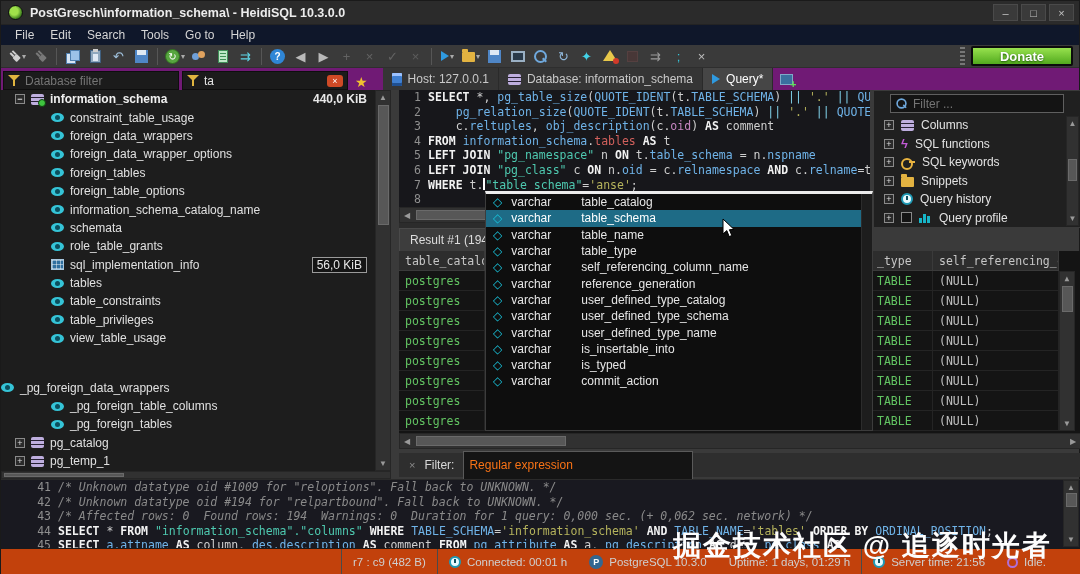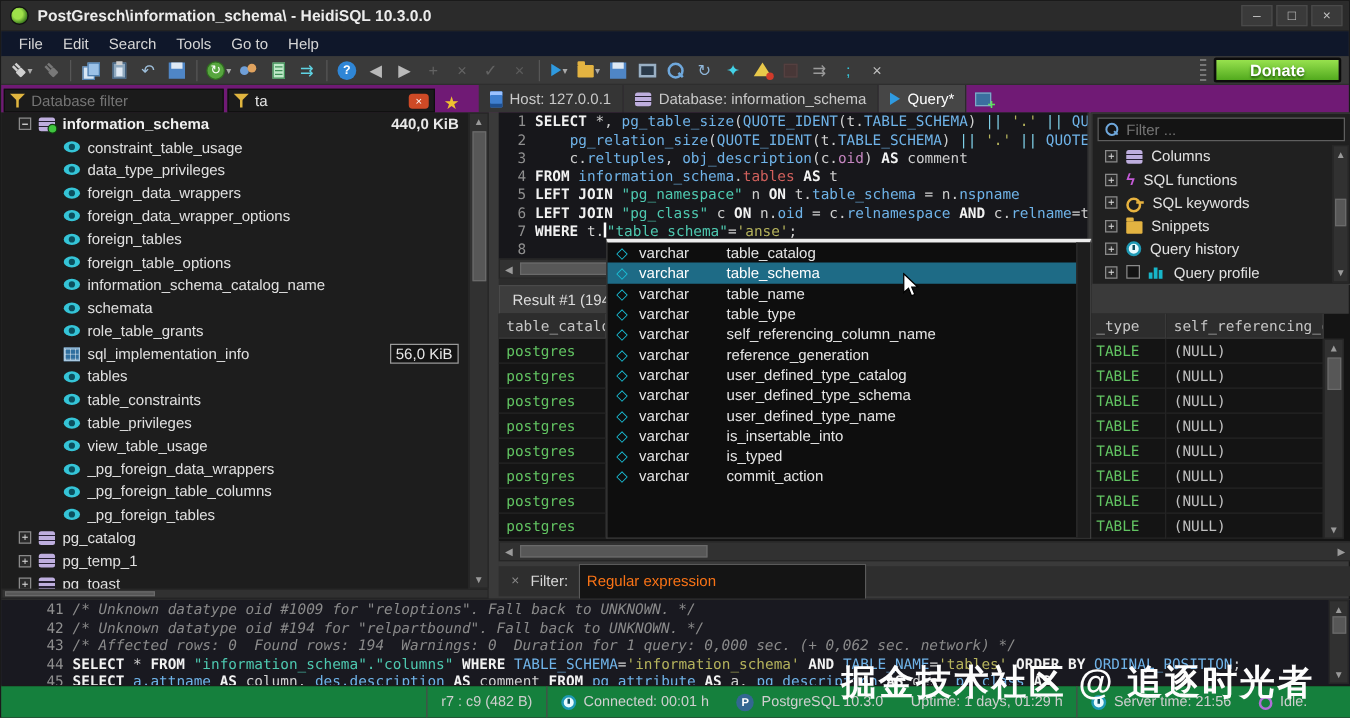--- a/index.html
+++ b/index.html
@@ -137,41 +137,41 @@
  border-right:1px solid #242424;border-bottom:1px solid #242424;white-space:nowrap;overflow:hidden}
 .green{color:#62c462}.nullv{color:#c0c0c0}
 .grid-hscroll{position:absolute;left:398px;top:432px;width:682px;height:16px;background:#313131;border:1px solid #262626}
 .gfilter{position:absolute;left:398px;top:452px;width:682px;height:24px;background:#2e2e2e;
  display:flex;align-items:center;gap:9px;padding-left:10px}
 .gfilter .x{color:#8a8a8a;font-size:11px}
 .gfilter input{width:230px;height:29px;background:#141414;border:1px solid #5a5a5a;color:#f97316;
  padding:0 5px;font-family:"Liberation Sans",sans-serif;font-size:12px;outline:none}
 
 .rpanel{position:absolute;left:872px;top:89px;width:208px;height:138px;background:#202020;border:1px solid #3a3a3a}
-.rp-filter{height:19px;margin:3px 4px;background:#141414;border:1px solid #5f5f5f;
+.rp-filter{height:19px;margin:3px 16px;background:#141414;border:1px solid #5f5f5f;
  display:flex;align-items:center;gap:5px;padding:0 4px}
 .rp-filter input{background:transparent;border:none;outline:none;color:#bfbfbf;width:100%;
  font-family:"Liberation Sans",sans-serif;font-size:12px}
 .rp-row{display:flex;align-items:center;gap:7px;height:18.5px;padding-left:10px;color:#e2e2e2}
 
 .dropdown{position:absolute;left:484px;top:190px;width:388px;height:240px;background:#0e0e0e;
  border:1px solid #3c3c3c;border-top:3px solid #ececec;z-index:20}
 .dd-row{display:flex;align-items:center;height:16.3px;padding-left:7px;color:#e6e6e6;font-size:12px}
 .dd-row.sel{background:#1e6b86;color:#fff}
 .dd-type{width:70px;margin-left:9px}
 .dd-scroll{position:absolute;right:0;top:0;width:11px;height:100%;background:#1d1d1d;border-left:1px solid #2c2c2c}
 
 .log{position:absolute;left:0;top:478px;width:1080px;height:69px;background:#191920;
  font-family:"DejaVu Sans Mono",monospace;font-size:11.5px;overflow:hidden;border-top:1px solid #2a2a2a}
 .log .ed-num{width:50px}
 
 .watermark{position:absolute;left:672px;top:526px;z-index:60;color:#fdfdfd;font-size:28px;
  font-weight:bold;letter-spacing:2px;pointer-events:none;white-space:nowrap}
 
-.statusbar{position:absolute;left:0;top:547px;width:1080px;height:27px;background:#15803d;
+.statusbar{position:absolute;left:0;top:547px;width:1080px;height:27px;background:#c2410c;
  border-top:1px solid #1a1a1a;display:flex;align-items:center;font-size:11.5px;color:#cfcfcf}
 .st-seg{display:flex;align-items:center;gap:6px;padding:0 11px;height:100%}
 .st-seg.sep{border-left:1px solid #4a4a4a}
 
 .cursor{position:absolute;left:721px;top:217px;z-index:90;pointer-events:none}
 </style>
 </head>
 <body>
 
 <div id="win">
@@ -332,24 +332,20 @@
         <span class="i-db check"></span>
         <span>information_schema</span>
         <span class="tree-size">440,0 KiB</span>
       </div>
       <div class="tree-row" style="padding-left: 50px;">
         <span class="i-eye"></span>
         <span>constraint_table_usage</span>
       </div>
       <div class="tree-row" style="padding-left: 50px;">
         <span class="i-eye"></span>
-        <span>data_type_privileges</span>
-      </div>
-      <div class="tree-row" style="padding-left: 50px;">
-        <span class="i-eye"></span>
         <span>foreign_data_wrappers</span>
       </div>
       <div class="tree-row" style="padding-left: 50px;">
         <span class="i-eye"></span>
         <span>foreign_data_wrapper_options</span>
       </div>
       <div class="tree-row" style="padding-left: 50px;">
         <span class="i-eye"></span>
         <span>foreign_tables</span>
       </div>
@@ -383,21 +379,21 @@
         <span>table_constraints</span>
       </div>
       <div class="tree-row" style="padding-left: 50px;">
         <span class="i-eye"></span>
         <span>table_privileges</span>
       </div>
       <div class="tree-row" style="padding-left: 50px;">
         <span class="i-eye"></span>
         <span>view_table_usage</span>
       </div>
-      <div class="tree-row" style="padding-left: 50px;">
+      <div class="tree-row" style=" margin-top: 31px;">
         <span class="i-eye"></span>
         <span>_pg_foreign_data_wrappers</span>
       </div>
       <div class="tree-row" style="padding-left: 50px;">
         <span class="i-eye"></span>
         <span>_pg_foreign_table_columns</span>
       </div>
       <div class="tree-row" style="padding-left: 50px;">
         <span class="i-eye"></span>
         <span>_pg_foreign_tables</span>

